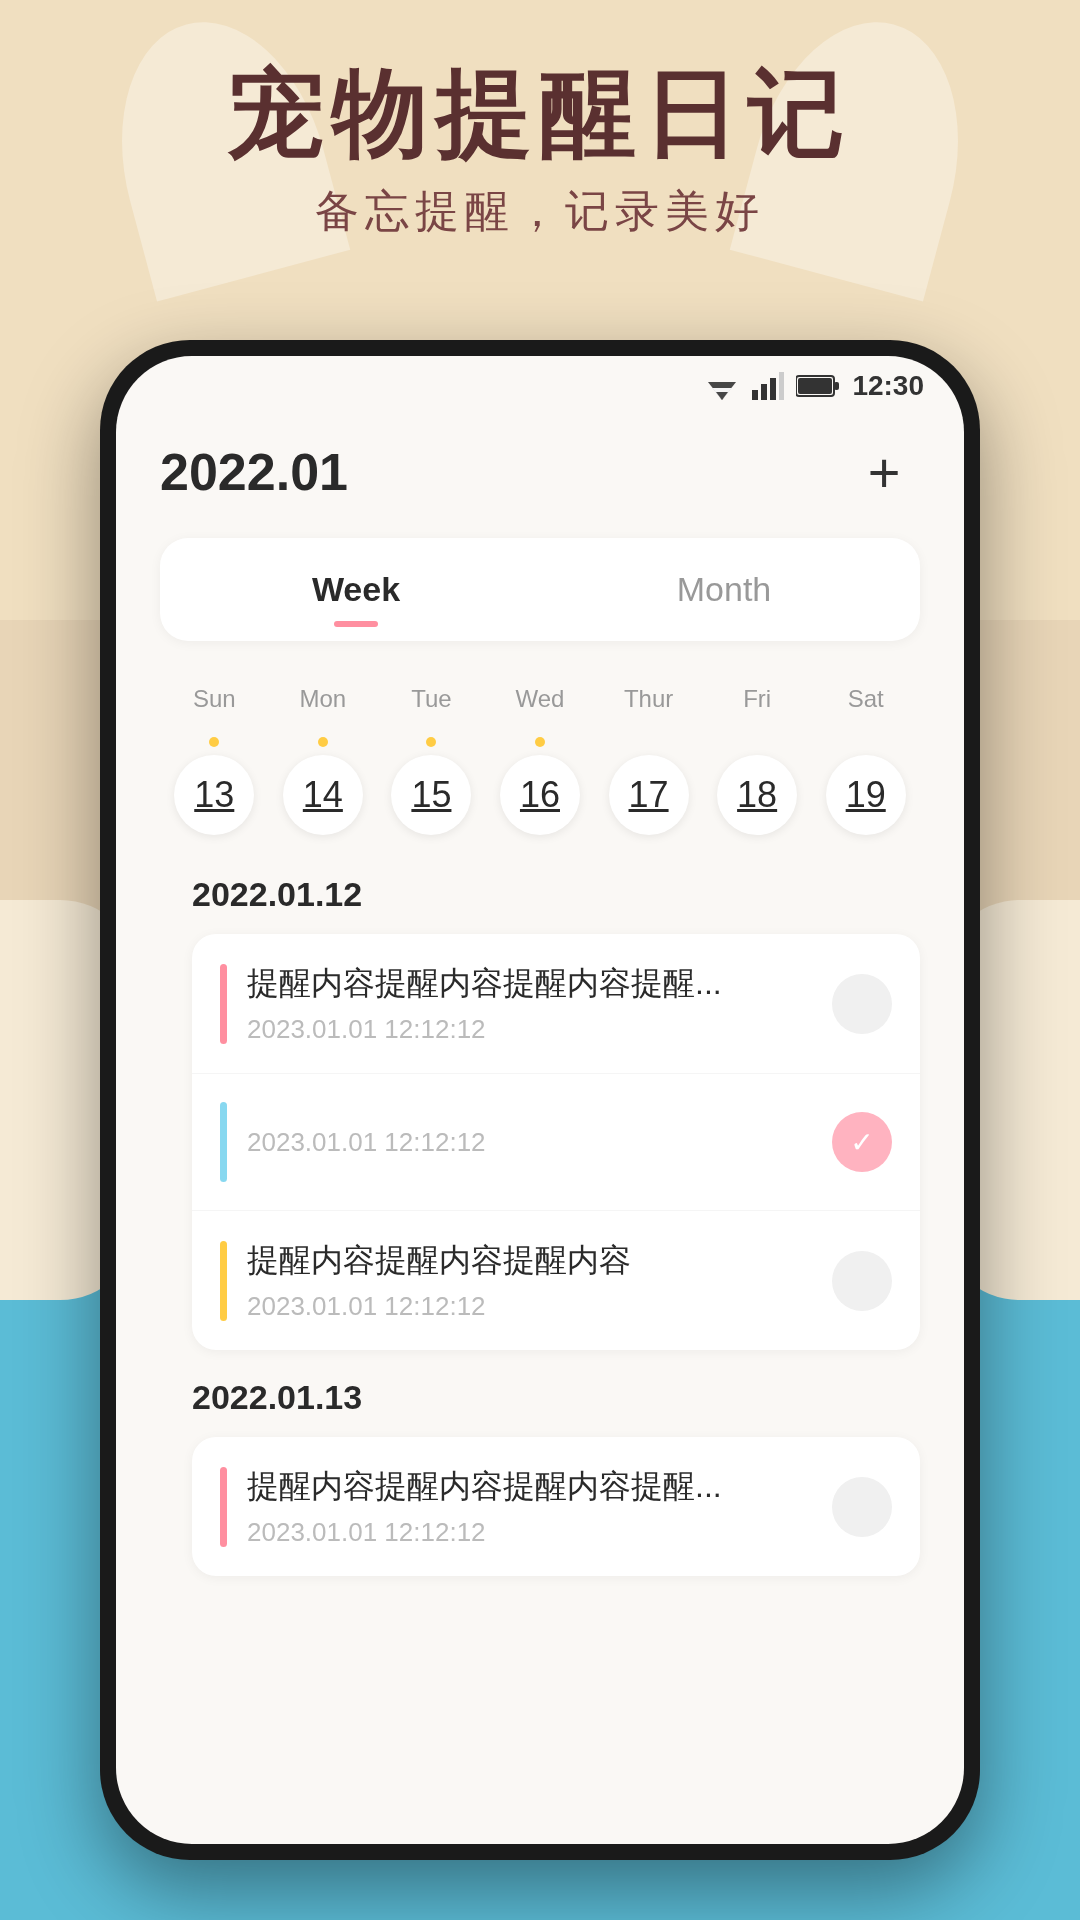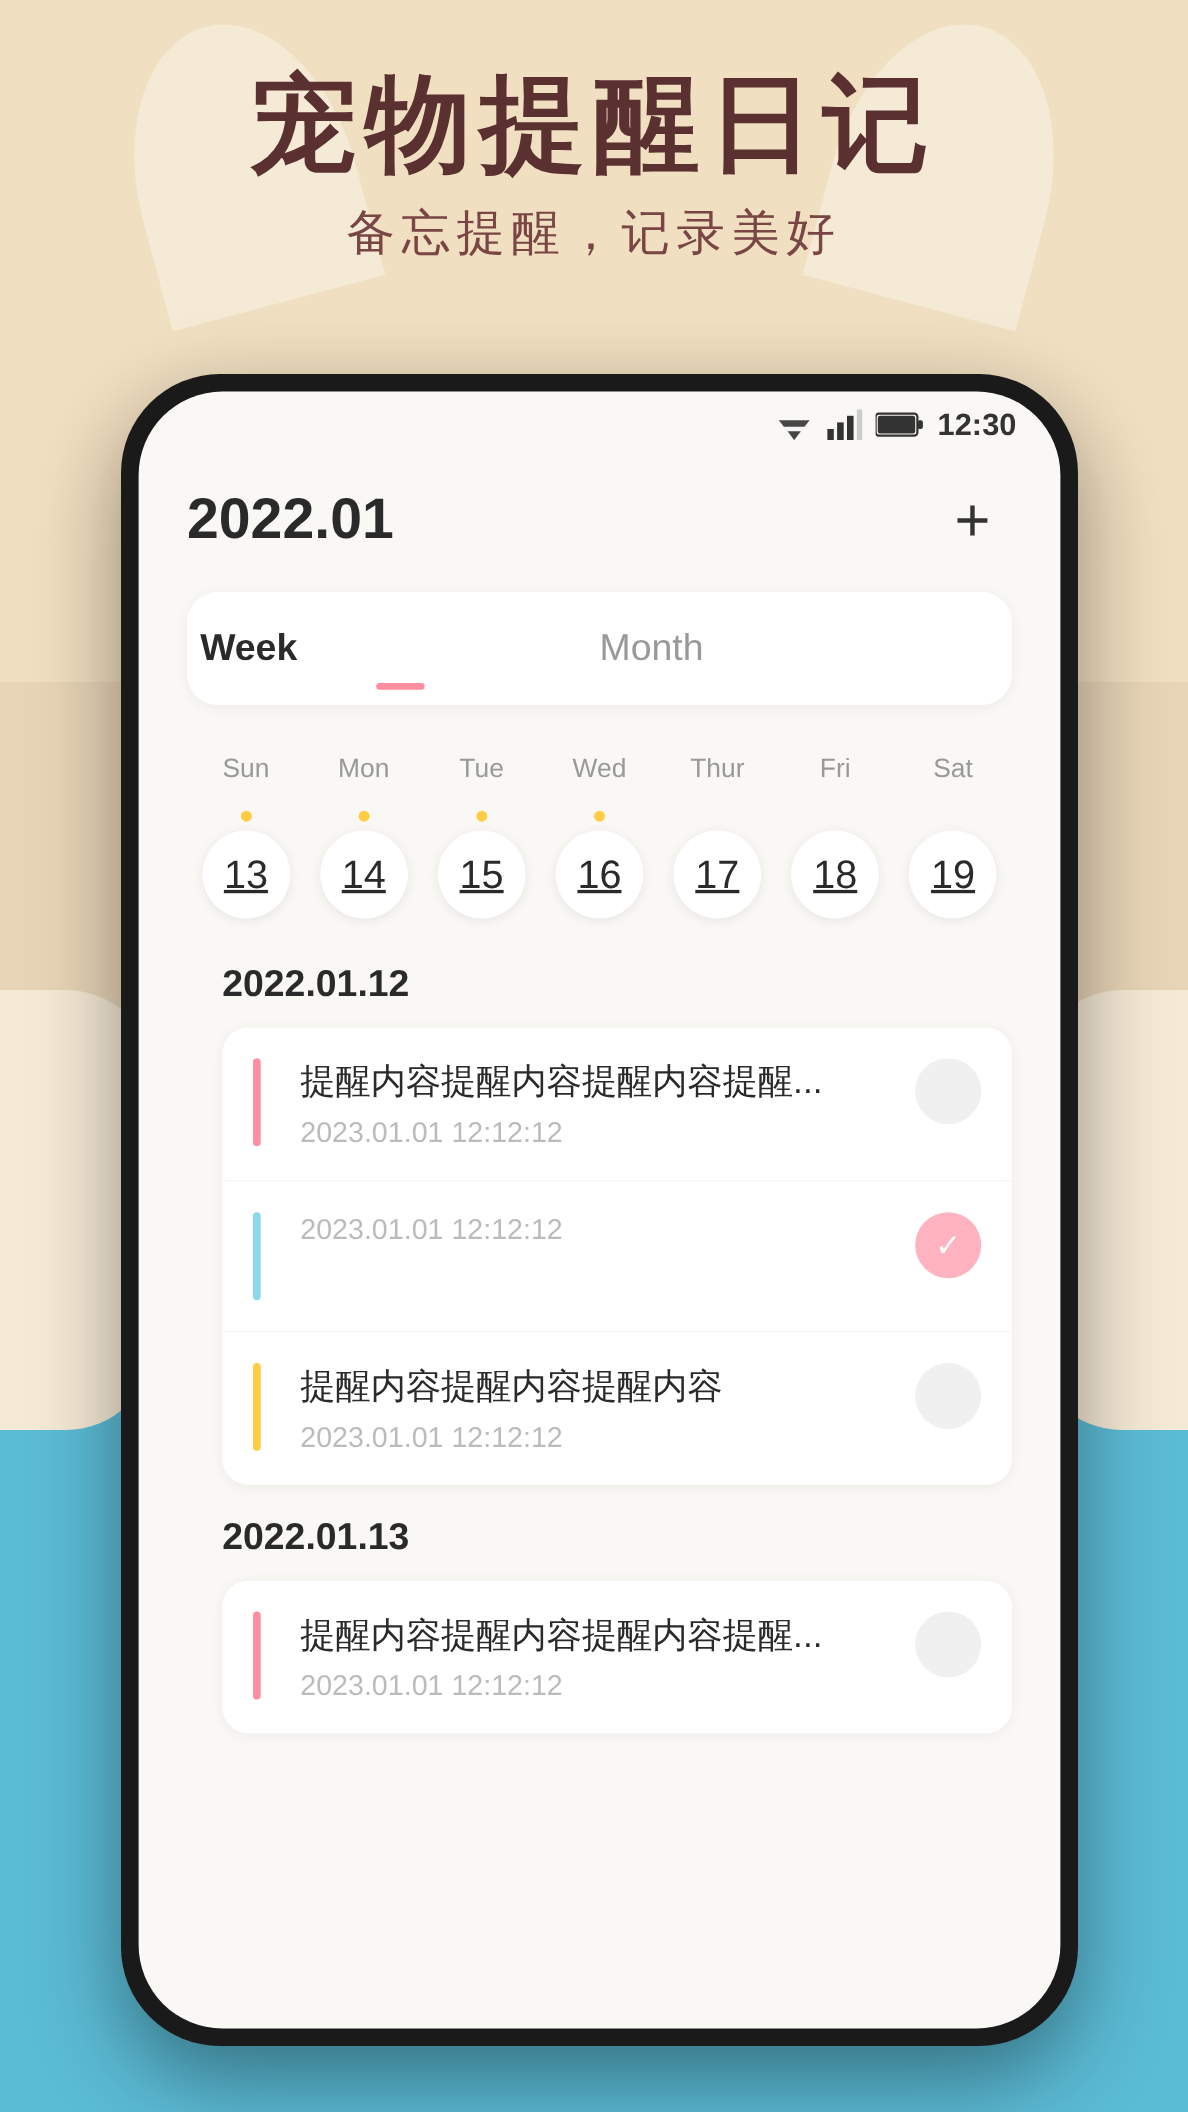--- a/index.html
+++ b/index.html
@@ -96,21 +96,20 @@
     .phone-frame {
       position: absolute;
       top: 340px;
       left: 100px;
       right: 100px;
       bottom: 60px;
       background: #1a1a1a;
       border-radius: 90px;
       overflow: hidden;
       box-shadow: 0 30px 80px rgba(0,0,0,0.4);
-      margin-left: 10px;
     }
 
     .phone-screen {
       position: absolute;
       top: 16px;
       left: 16px;
       right: 16px;
       bottom: 16px;
       background: #faf8f5;
       border-radius: 76px;
@@ -178,20 +177,21 @@
       background: white;
       border-radius: 28px;
       padding: 12px;
       display: flex;
       margin-bottom: 36px;
       box-shadow: 0 2px 12px rgba(0,0,0,0.05);
     }
 
     .tab-item {
       flex: 1;
+      text-align: center;
       padding: 20px 0;
       font-size: 34px;
       color: #999;
       position: relative;
       cursor: pointer;
     }
 
     .tab-item.active {
       color: #2a2a2a;
       font-weight: 600;
@@ -272,24 +272,24 @@
 
     .events-list {
       background: white;
       border-radius: 24px;
       overflow: hidden;
       box-shadow: 0 2px 12px rgba(0,0,0,0.05);
     }
 
     .event-item {
       display: flex;
-      align-items: flex-start;
+      align-items: center;
       padding: 28px 28px;
       border-bottom: 1px solid #f5f5f5;
-      gap: 36px;
+      gap: 20px;
     }
 
     .event-item:last-child {
       border-bottom: none;
     }
 
     .event-bar {
       width: 7px;
       height: 80px;
       border-radius: 4px;

